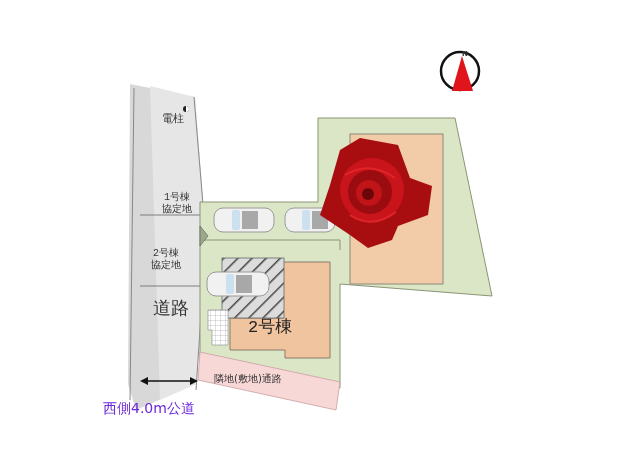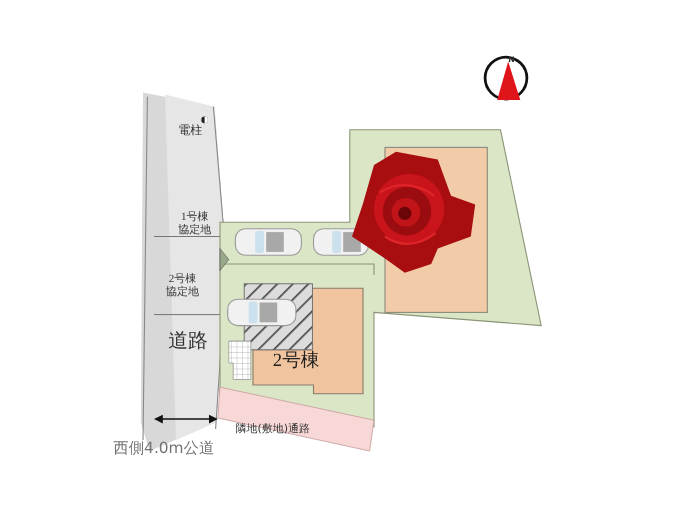--- a/index.html
+++ b/index.html
@@ -1,19 +1,19 @@
 <!DOCTYPE html>
 <html><head>
 <meta charset="utf-8">
 <style>
   html, body { margin: 0; padding: 0; background: #ffffff; }
   body { width: 620px; height: 464px; overflow: hidden; position: relative; font-family: "DejaVu Serif", serif; }
   .plan { position: absolute; left: 0; top: 0; width: 620px; height: 464px; }
   .lbl { position: absolute; color: #333; line-height: 1.15; text-align: center; }
-  .serif { font-family: Liberation Serif, serif; }
+  .serif { font-family: Liberation Mono, monospace; }
   .sans { font-family: "DejaVu Sans", "Liberation Sans", sans-serif; }
 </style>
 </head>
 <body>
 
 <svg class="plan" viewBox="0 0 620 464" xmlns="http://www.w3.org/2000/svg">
 
   <polygon points="130,84 195,97 206,240 196,384 136,410 128,384" fill="#d8d8d8"></polygon>
   <polygon points="150,86 195,97 206,240 196,384 160,400" fill="#e6e6e6"></polygon>
   <line x1="134" y1="88" x2="130" y2="400" stroke="#888" stroke-width="1"></line>
@@ -102,15 +102,15 @@
 
 <div class="lbl serif" style="left:151px;top:248px;font-size:10px;">
   <div>2号棟</div>
   <div>協定地</div>
 </div>
 
 <div class="lbl serif" style="left:153px;top:299px;font-size:18px;">道路</div>
 
 <div class="lbl serif" style="left:248px;top:318px;font-size:17px;color:#222;">2号棟</div>
 
-<div class="lbl sans" style="left:214px;top:373px;font-size:10px;margin-top:12px;">隣地(敷地)通路</div>
+<div class="lbl sans" style="left:214px;top:373px;font-size:10px;">隣地(敷地)通路</div>
 
-<div class="lbl sans" style="left:103px;top:400px;font-size:14px;color:#737373;">西側4.0m公道</div>
+<div class="lbl sans" style="left:103px;top:400px;font-size:14px;color:#6d28d9;">西側4.0m公道</div>
 
 </body></html>

